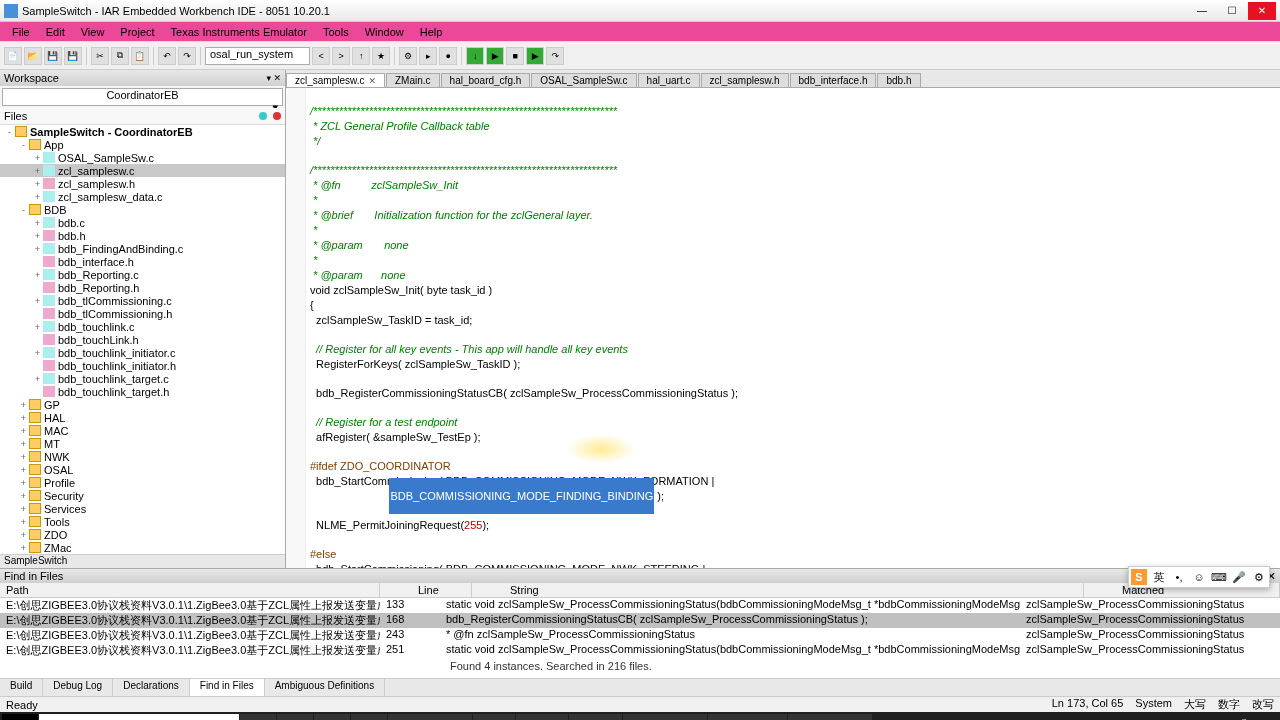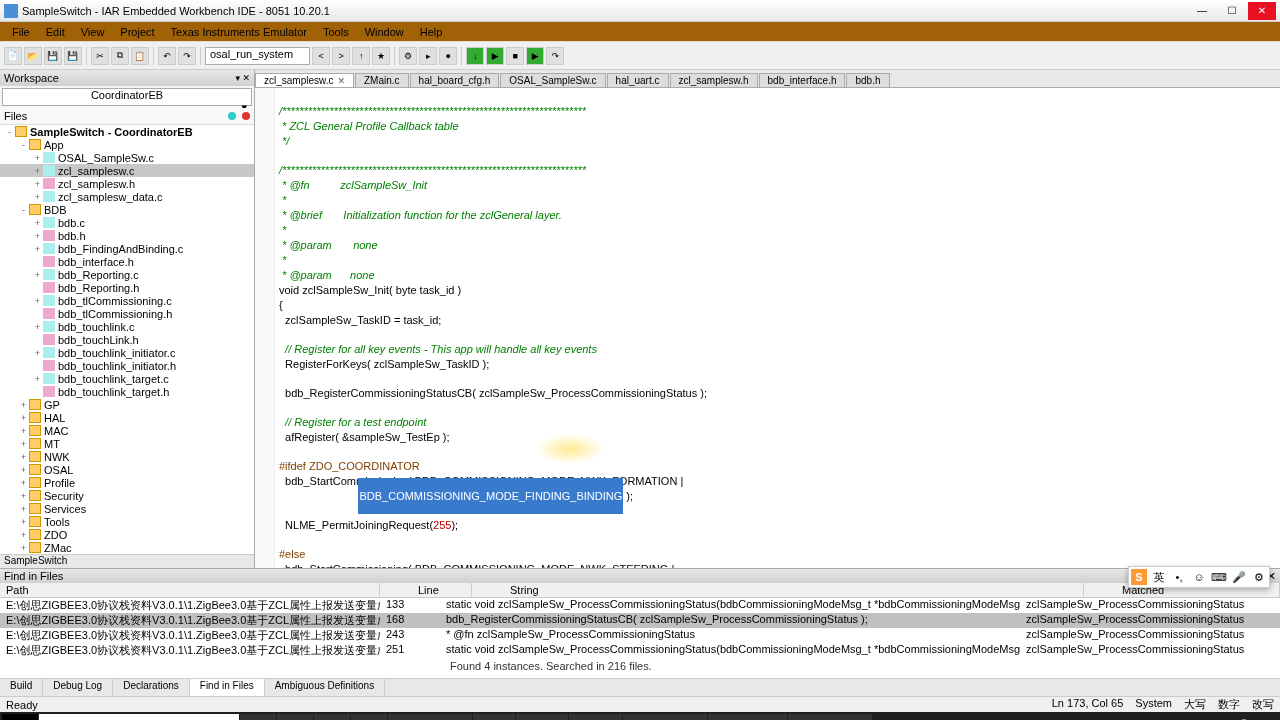--- a/index.html
+++ b/index.html
@@ -3,28 +3,28 @@
 <meta charset="utf-8">
 <style>
 * { margin: 0; padding: 0; box-sizing: border-box; font-family: "Segoe UI", Tahoma, sans-serif; font-size: 11px; }
 body { background: #f0f0f0; overflow: hidden; width: 1280px; height: 720px; }
 .titlebar { height: 22px; background: linear-gradient(#fff, #e8e8e8); display: flex; align-items: center; padding: 0 4px; border-bottom: 1px solid #ccc; }
 .titlebar .icon { width: 14px; height: 14px; background: #4a90d9; margin-right: 4px; }
 .titlebar .title { flex: 1; font-size: 11px; }
 .winbtns { display: flex; gap: 2px; }
 .winbtn { width: 28px; height: 18px; display: flex; align-items: center; justify-content: center; font-size: 10px; }
 .winbtn.close { background: #e81123; color: #fff; }
-.menubar { height: 20px; background: #a16207; display: flex; align-items: center; padding: 0 4px; border-bottom: 1px solid #ddd; }
+.menubar { height: 20px; background: #ec4899; display: flex; align-items: center; padding: 0 4px; border-bottom: 1px solid #ddd; }
 .menuitem { padding: 2px 8px; font-size: 11px; }
 .toolbar { height: 28px; background: #f0f0f0; display: flex; align-items: center; padding: 0 4px; border-bottom: 1px solid #ccc; gap: 2px; }
 .tbtn { width: 18px; height: 18px; background: #e0e0e0; border: 1px solid #ccc; display: inline-flex; align-items: center; justify-content: center; font-size: 9px; }
 .tsep { width: 1px; height: 18px; background: #ccc; margin: 0 2px; }
 .tcombo { height: 18px; border: 1px solid #aaa; background: #fff; padding: 0 16px 0 4px; font-size: 11px; min-width: 80px; }
 .mainrow { display: flex; height: 498px; }
-.ws { width: 255px; background: #f5f5f5; border-right: 1px solid #aaa; display: flex; flex-direction: column; }
+.ws { width: 286px; background: #f5f5f5; border-right: 1px solid #aaa; display: flex; flex-direction: column; }
 .ws-hdr { height: 16px; background: linear-gradient(#e8e8e8,#d0d0d0); padding: 0 4px; font-size: 10px; display: flex; align-items: center; }
 .ws-hdr .close { margin-left: auto; font-size: 9px; }
 .ws-combo { margin: 2px; height: 18px; border: 1px solid #aaa; background: #fff; padding: 0 4px; display: flex; align-items: center; font-size: 11px; flex-direction: column; }
 .ws-fileshdr { display: flex; align-items: center; padding: 2px 4px; font-size: 11px; background: #f8f8f8; border-bottom: 1px solid #ddd; }
 .ws-fileshdr .ind { margin-left: auto; display: flex; gap: 6px; }
 .dot-cyan{width:8px;height:8px;background:#3cc;border-radius:50%}
 .dot-red{width:8px;height:8px;background:#d33;border-radius:50%}
 .tree { flex: 1; overflow: auto; background: #fff; font-size: 11px; }
 .tnode { display: flex; align-items: center; height: 13px; white-space: nowrap; }
 .tnode .exp { width: 11px; text-align: center; color: #666; font-size: 9px; }

